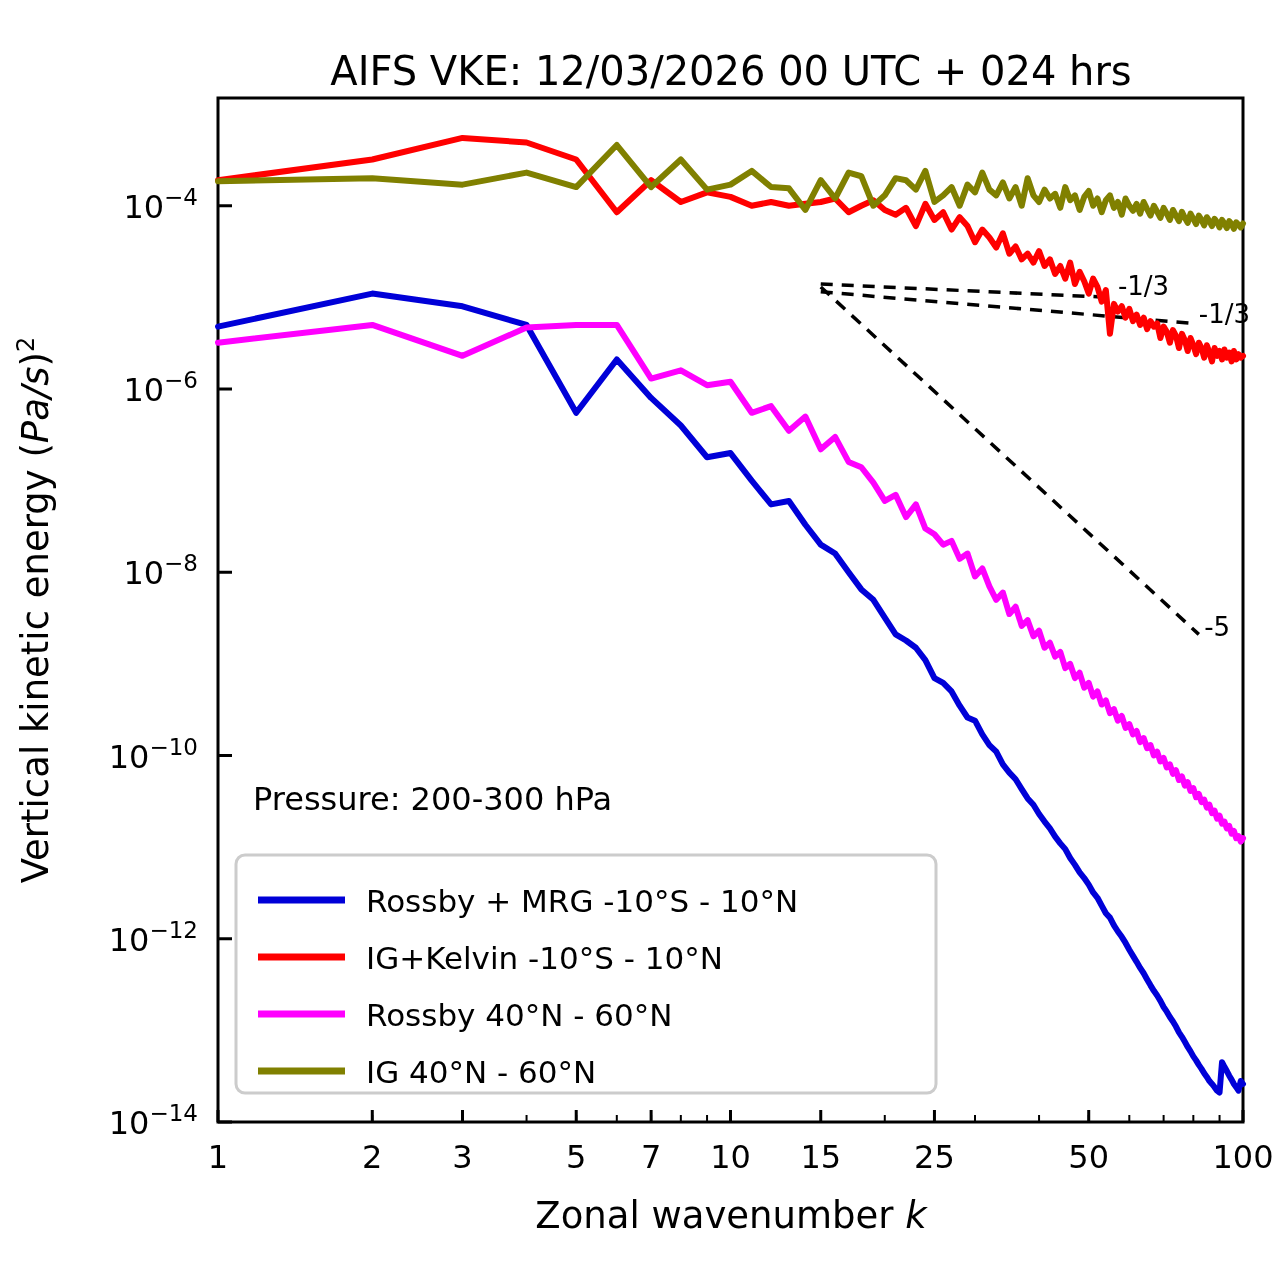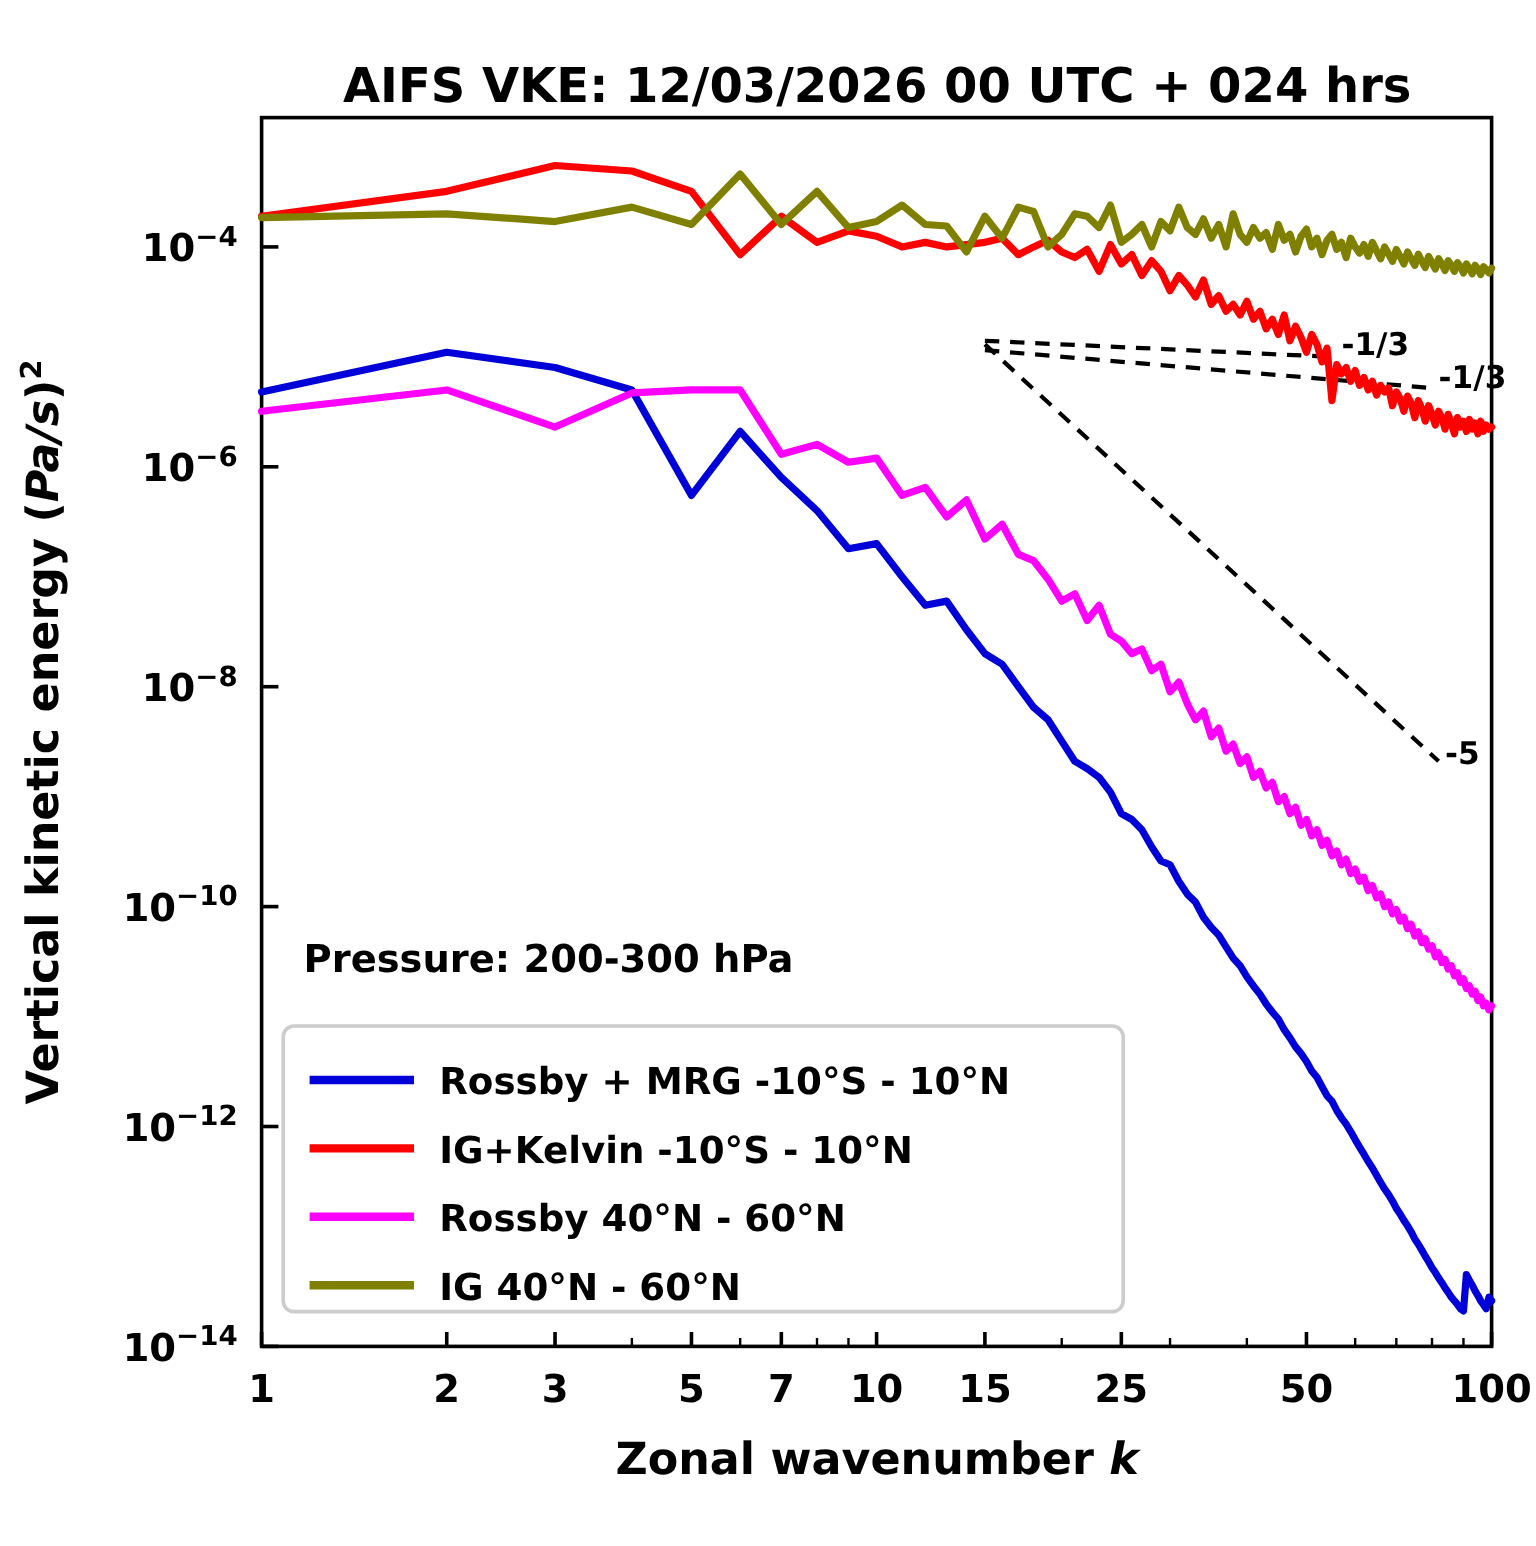--- a/index.html
+++ b/index.html
@@ -1,17 +1,17 @@
 <!DOCTYPE html>
 <html><head>
 <meta charset="utf-8">
 <style>
   html,body{margin:0;padding:0;background:#ffffff;}
   body{width:1280px;height:1288px;overflow:hidden;font-family:"DejaVu Sans",sans-serif;}
-  #root{position:relative;width:1280px;height:976px;background:#fdba74;font-weight:bold;}
+  #root{position:relative;width:1280px;height:976px;background:#fdba74;}
   #figure{position:absolute;inset:0;}
   svg{display:block;}
   .ttl{font-family:"DejaVu Sans",sans-serif;font-size:40px;fill:#000;}
   .axlab{font-family:"DejaVu Sans",sans-serif;font-size:37px;fill:#000;}
   .tick{font-family:"DejaVu Sans",sans-serif;font-size:32px;fill:#000;}
   .ann{font-family:"DejaVu Sans",sans-serif;font-size:32px;fill:#000;}
   .slope{font-family:"DejaVu Sans",sans-serif;font-size:26px;fill:#000;}
   .leg{font-family:"DejaVu Sans",sans-serif;font-size:31px;fill:#000;}
   .it{font-style:italic;}
 </style>

